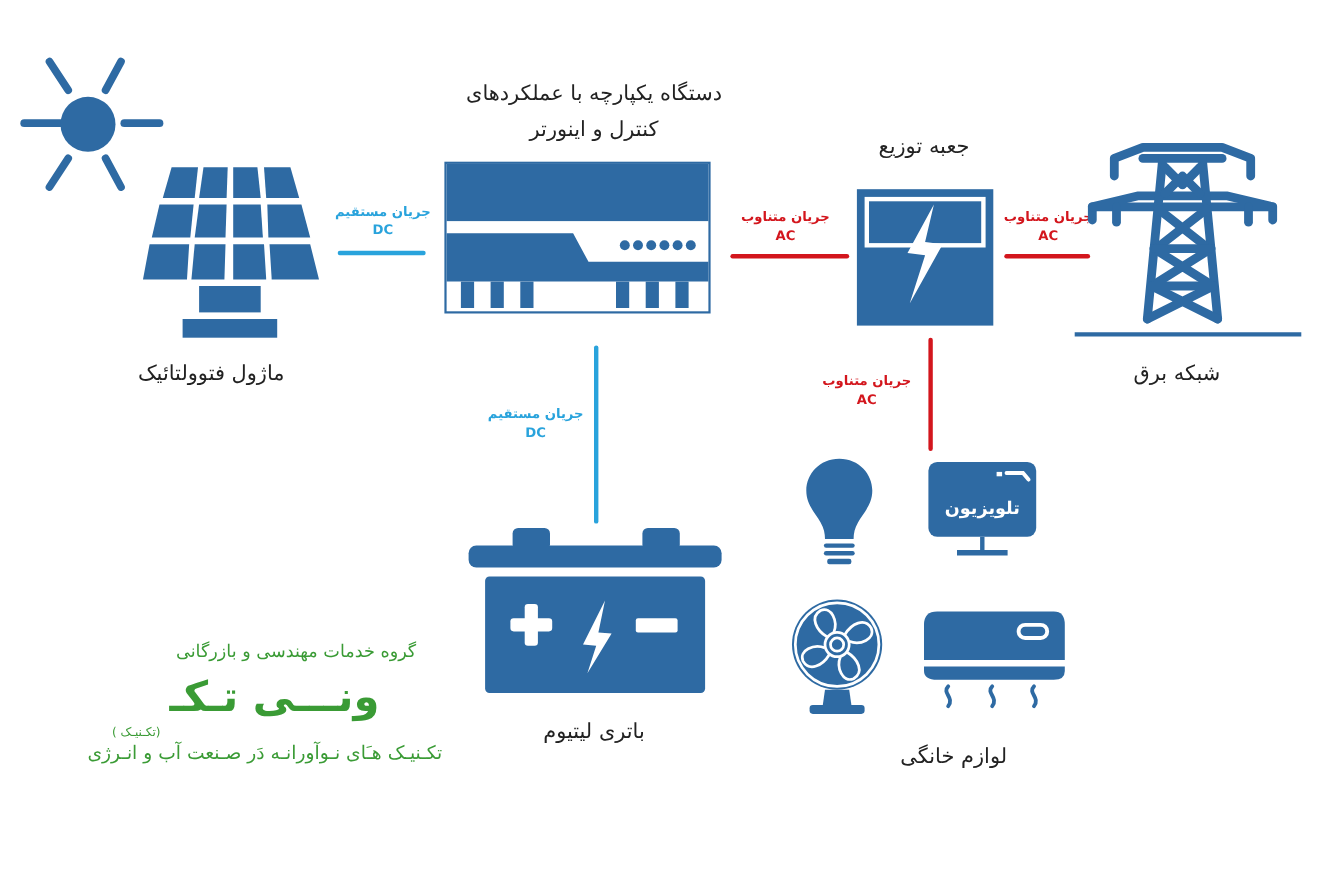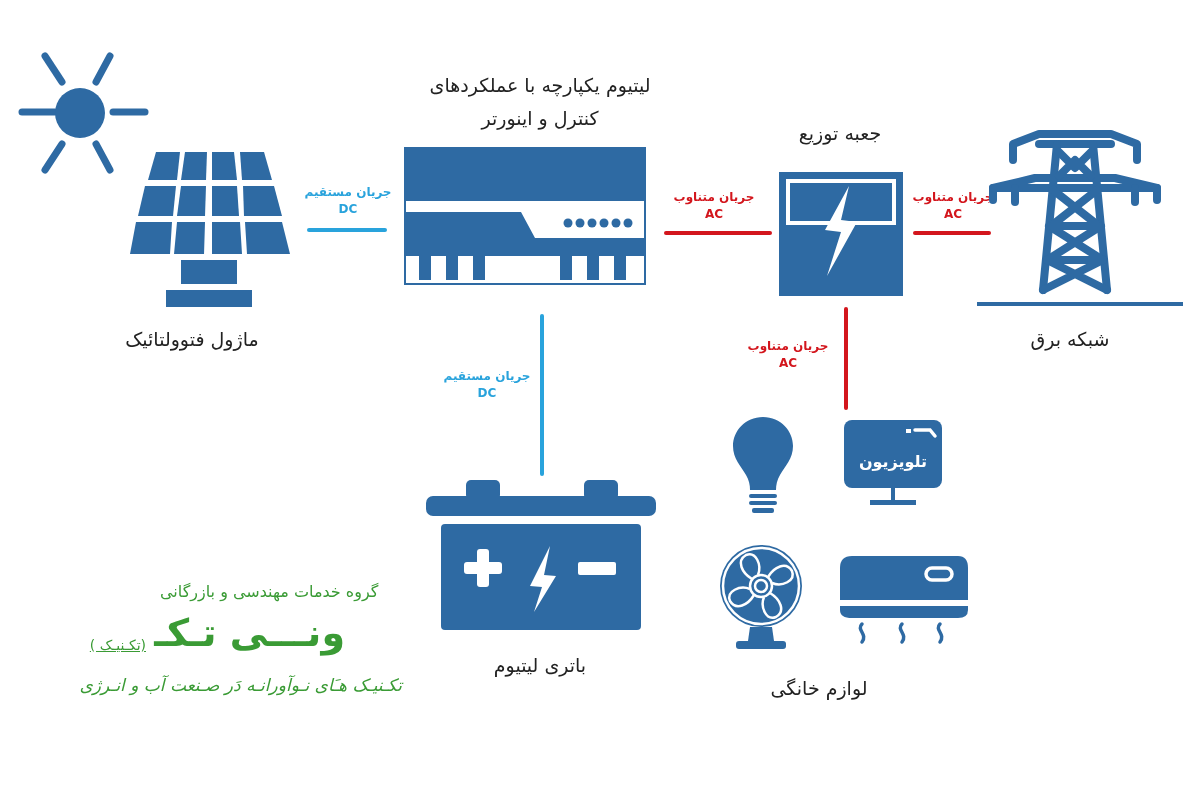--- a/index.html
+++ b/index.html
@@ -54,21 +54,21 @@
   </g>
 </svg>
 <div class="lbl" style="left:112px;top:328px;width:160px;">ماژول فتوولتائیک</div>
 
 <div class="cur dc" style="left:293px;top:184px;width:110px;">
   <span>جریان مستقیم</span>
   <span class="en">DC</span>
 </div>
 <div class="line dc" style="left:307px;top:228px;width:80px;height:4px;"></div>
 
-<div class="lbl" style="left:395px;top:74px;width:290px;">لیتیوم یکپارچه با عملکردهای</div>
+<div class="lbl" style="left:395px;top:74px;width:290px;">دستگاه یکپارچه با عملکردهای</div>
 <div class="lbl" style="left:395px;top:107px;width:290px;">کنترل و اینورتر</div>
 <svg style="left:405px;top:148px;" width="240" height="136" viewBox="0 0 240 136">
   <rect x="0" y="0" width="240" height="136" fill="#ffffff" stroke="#2e6aa3" stroke-width="2"></rect>
   <rect x="1" y="1" width="238" height="52" fill="#2e6aa3"></rect>
 
   <polygon fill="#2e6aa3" points="1,64 116,64 130,90 239,90 239,108 1,108"></polygon>
 
   <g fill="#2e6aa3">
     <circle cx="163" cy="75" r="4.5"></circle>
       <circle cx="175" cy="75" r="4.5"></circle>
@@ -197,18 +197,18 @@
 <svg style="left:840px;top:556px;" width="130" height="92" viewBox="0 0 130 92">
   <path d="M12 0 L118 0 Q128 0 128 12 L128 44 L0 44 L0 12 Q0 0 12 0 Z" fill="#2e6aa3"></path>
   <path d="M0 50 L128 50 L128 54 Q128 62 118 62 L12 62 Q0 62 0 54 Z" fill="#2e6aa3"></path>
   <rect x="86" y="12" width="26" height="12" rx="6" fill="none" stroke="#ffffff" stroke-width="3.5"></rect>
   <g fill="none" stroke="#2e6aa3" stroke-width="3.5" stroke-linecap="round">
     <path d="M22 68 C16 74 28 78 22 86"></path>
     <path d="M62 68 C56 74 68 78 62 86"></path>
     <path d="M100 68 C94 74 106 78 100 86"></path>
   </g>
 </svg>
-<div class="lbl" style="left:744px;top:677px;width:150px;">لوازم خانگی</div>
+<div class="lbl" style="left:792px;top:677px;width:150px;">لوازم خانگی</div>
 
 <div class="brand" style="left:160px;top:582px;width:235px;font-size:16px;text-align:left;">گروه خدمات مهندسی و بازرگانی</div>
 <div class="brand" style="left:140px;top:602px;width:205px;font-size:38px;font-weight:bold;text-align:right;line-height:62px;">ونـــی تـکـ</div>
-<div class="brand" style="left:36px;top:637px;width:110px;font-size:14px;text-align:right;text-decoration:underline;">(تکـنیـک )</div>
-<div class="brand" style="left:20px;top:675px;width:382px;font-size:17px;text-align:right;font-style:italic;">تکـنیـک هـَای نـوآورانـه دَر صـنعت آب و انـرژی</div>
+<div class="brand" style="left:36px;top:659px;width:110px;font-size:11px;text-align:right;">(تکـنیـک )</div>
+<div class="brand" style="left:20px;top:675px;width:382px;font-size:17px;text-align:right;">تکـنیـک هـَای نـوآورانـه دَر صـنعت آب و انـرژی</div>
 
 </body></html>

